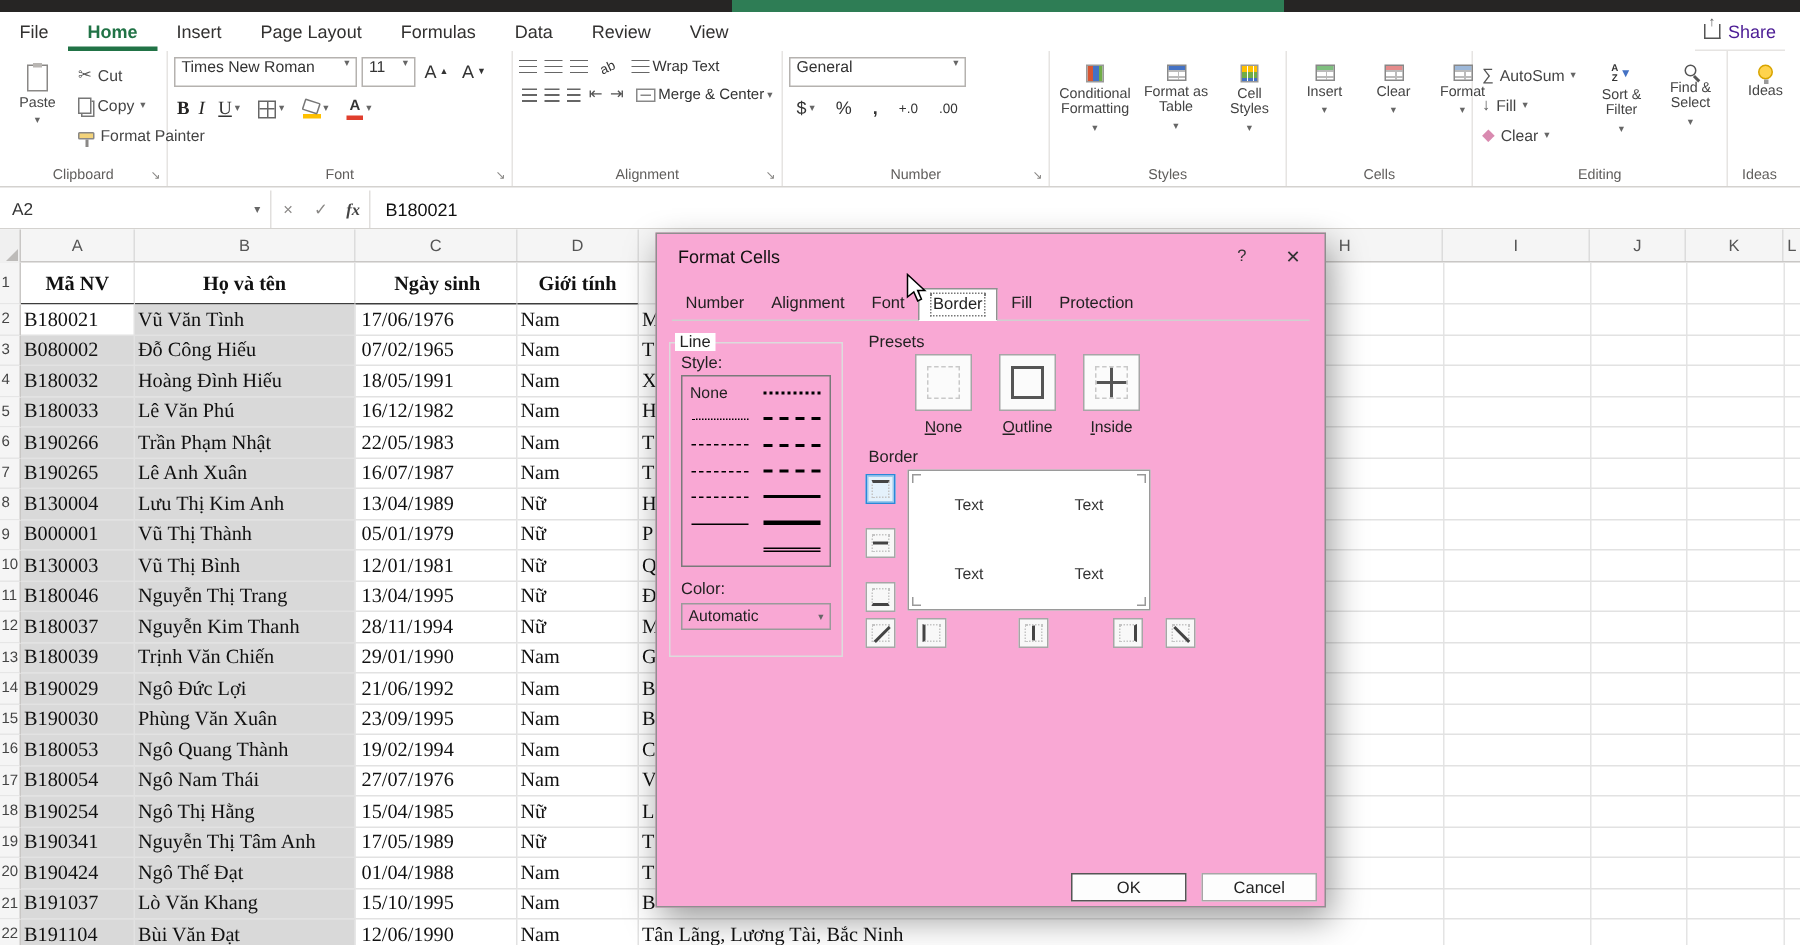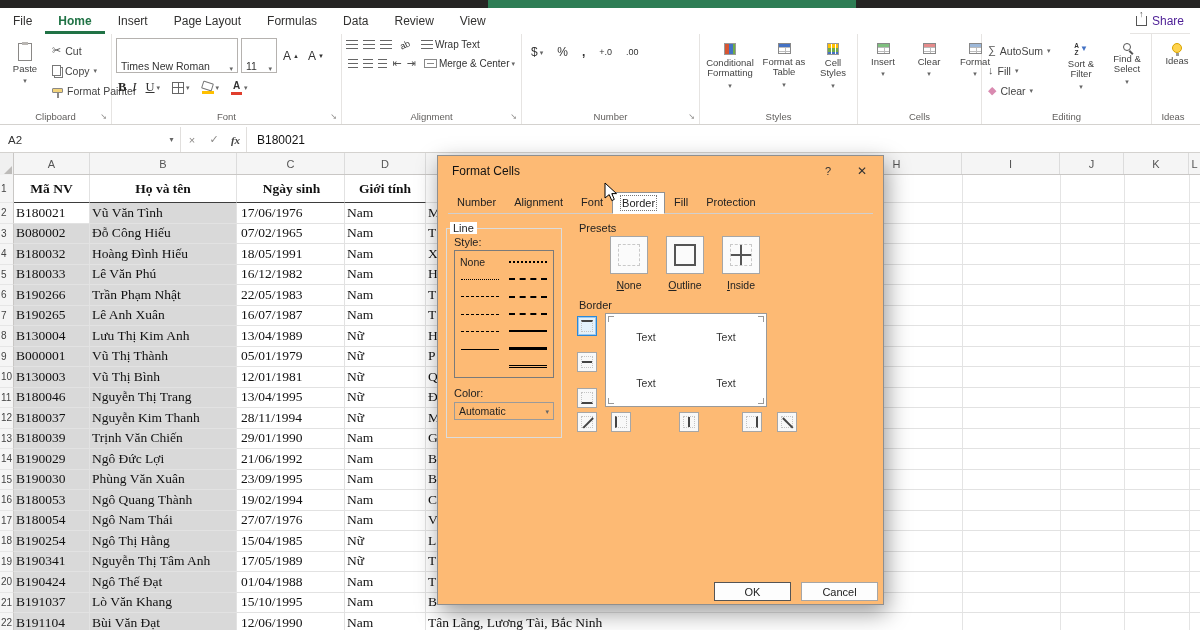--- a/index.html
+++ b/index.html
@@ -21,21 +21,21 @@
   
   .ribbon{position:absolute;top:34px;left:0;width:1200px;height:91px;background:#fff;border-bottom:1px solid #d4d2cf;display:flex}
   .group{position:relative;height:100%;border-right:1px solid #e6e4e2;padding:4px 3px 15px 4px}
   .glabel{position:absolute;bottom:2px;left:0;right:0;text-align:center;font-size:9.5px;color:#605e5c;white-space:nowrap}
   .launcher{position:absolute;bottom:3px;right:4px;font-size:8px;color:#8a8886;line-height:1}
   .grow{display:flex;gap:4px;height:100%}
   .bigbtn{display:flex;flex-direction:column;align-items:center;justify-content:flex-start;padding-top:5px;gap:3px;font-size:9.5px;color:#444;text-align:center;line-height:1.1;min-width:42px}
   .caret{font-size:7px;color:#666;line-height:1}
   .stack{display:flex;flex-direction:column;justify-content:flex-start;gap:1px;padding-top:3px}
   .smallrow{display:flex;align-items:center;gap:4px;font-size:10.5px;color:#444;height:19px;padding:0 2px;white-space:nowrap}
-  .combo{border:1px solid #b5b2af;background:#fff;font-size:10.5px;color:#333;display:flex;align-items:flex-end;justify-content:space-between;padding:0 4px;height:35px;white-space:nowrap}
+  .combo{border:1px solid #b5b2af;background:#fff;font-size:10.5px;color:#333;display:flex;align-items:flex-start;justify-content:space-between;padding:0 4px;height:20px;white-space:nowrap}
   .frow2{display:flex;align-items:center;gap:6px;margin-top:6px;padding-left:2px}
   .frow1{display:flex;align-items:center;gap:3px}
   .tbtn{display:flex;align-items:center;gap:2px;font-size:12px;color:#333;padding:1px 3px;white-space:nowrap}
   .tiny{font-size:6px}
   .ic{font-size:11px;color:#555;line-height:1}
   .colicon{display:flex;flex-direction:column;align-items:center;line-height:1}
   .bar-y{width:12px;height:3px;background:#ffc000;margin-top:1px}
   .bar-r{width:11px;height:3px;background:#e03e2d;margin-top:1px}
   .i-paste{width:14px;height:18px;border:1px solid #8a8886;background:#fff;position:relative}
   .i-paste::before{content:"";position:absolute;left:3px;top:-2px;width:6px;height:3px;background:#b9b6b3}
@@ -83,21 +83,21 @@
   .cnum{width:14px;background:#f5f5f5;font-size:10px;color:#444;border-right:1px solid #c9c7c5;border-bottom:1px solid #e6e6e6;display:flex;align-items:center;padding-left:1px}
   .c{border-right:1px solid #e2e2e2;border-bottom:1px solid #e2e2e2;display:flex;align-items:center;padding:0 2px;font-family:"Liberation Serif",serif;font-size:13.5px;color:#111;overflow:hidden;white-space:nowrap}
   .cA{width:76px}.cB{width:147px}.cC{width:108px;padding-left:4px}.cD{width:81px}.cE{flex:1;border-right:none}
   .sel{background:#d9d9d9}
   .active-cell{background:#ffffff}
   .hrow{height:28px}
   .hrow .c{font-weight:bold;justify-content:center;border-bottom:1.5px solid #3d3d3d;font-size:13.5px}
   .hrow .cE{border-bottom:1px solid #e2e2e2}
 
   
-  .dlg{position:absolute;left:437px;top:155px;width:447px;height:450px;background:#fdba74;border:1px solid #8f8f8f;box-shadow:3px 8px 22px rgba(0,0,0,.4);z-index:40;font-size:11px;color:#222}
+  .dlg{position:absolute;left:437px;top:155px;width:447px;height:450px;background:#f9a8d4;border:1px solid #8f8f8f;box-shadow:3px 8px 22px rgba(0,0,0,.4);z-index:40;font-size:11px;color:#222}
   .dlg-title{height:30px;display:flex;align-items:center;padding-left:14px;font-size:12px;color:#111}
   .dlg-help{position:absolute;right:52px;top:9px;font-size:11px;color:#333}
   .dlg-x{position:absolute;right:0;top:0;width:42px;height:30px;display:flex;align-items:center;justify-content:center;font-size:12px;color:#333}
   .dtabs{position:absolute;left:10px;top:36px;right:10px;height:22px;display:flex;border-bottom:1px solid #d0d0d0}
   .dtab{padding:4px 9px;font-size:11px;color:#222}
   .dtab.active{background:#fff;border:1px solid #919191;border-bottom:1px solid #fff;margin-bottom:-1px}
   .dtab.active span{outline:1px dotted #777;outline-offset:1px}
   .fs-line{position:absolute;left:8px;top:72px;width:116px;height:210px;border:1px solid #dcdcdc}
   .fs-leg{position:absolute;left:12px;top:66px;background:#fff;padding:0 3px}
   .lbl{position:absolute;color:#222}
@@ -256,20 +256,26 @@
           <span class="i-merge"></span>
           <span style="font-size:10px">Merge &amp; Center</span>
           <span class="caret">▾</span>
         </span>
     </div>
     <span class="glabel">Alignment</span>
     <span class="launcher">↘</span>
   </div>
 
   <div class="group" style="width:178px">
+    <div class="frow1">
+      <div class="combo" style="width:118px">
+          <span>General</span>
+          <span class="caret">▾</span>
+        </div>
+    </div>
     <div class="frow2" style="gap:8px">
       <span class="tbtn">
           <span>$</span>
           <span class="caret">▾</span>
         </span>
       <span class="tbtn">%</span>
       <span class="tbtn" style="font-weight:bold">,</span>
       <span class="tbtn" style="font-size:9px">+.0</span>
       <span class="tbtn" style="font-size:9px">.00</span>
     </div>

